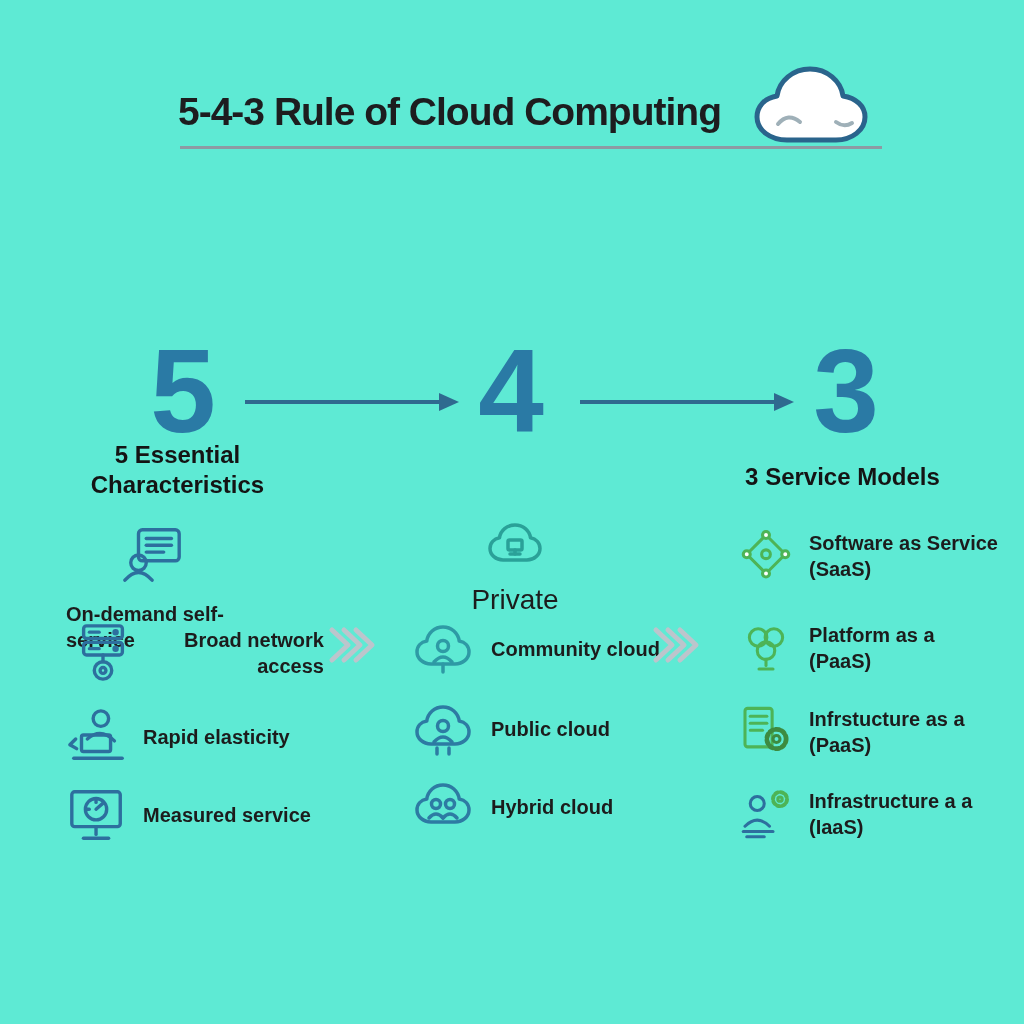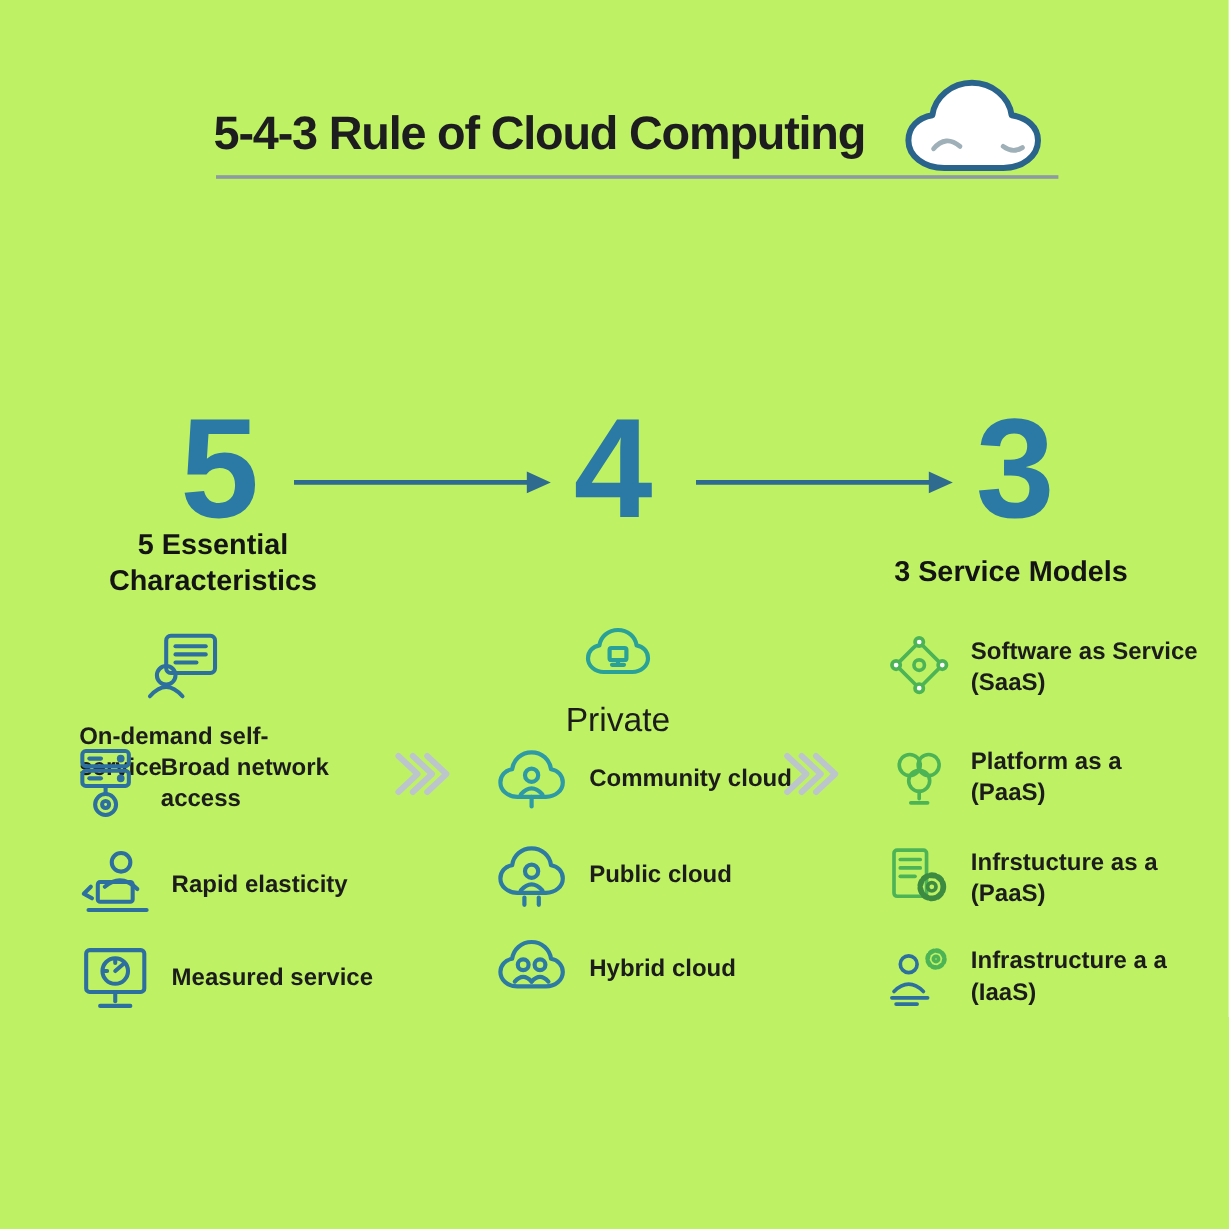--- a/index.html
+++ b/index.html
@@ -1,17 +1,17 @@
 <!DOCTYPE html>
 <html><head>
 <meta charset="utf-8">
 <style>
   html,body{margin:0;padding:0;background:#ffffff;}
   .canvas{
-    position:relative;width:1024px;height:1024px;background:#bef264;
+    position:relative;width:1024px;height:1024px;background:#5eead4;
     font-family:"Liberation Sans",sans-serif;color:#1c1c1c;overflow:hidden;
   }
   .title{
     position:absolute;left:178px;top:90px;font-size:39px;font-weight:bold;
     color:#1d1d1f;letter-spacing:-1px;white-space:nowrap;
   }
   .divider{position:absolute;left:180px;top:146px;width:702px;height:3px;background:#8d9aa3;}
   .logo{position:absolute;left:730px;top:60px;width:162px;height:94px;}
   .big-num{
     position:absolute;top:332px;transform:translateX(-50%);
@@ -79,21 +79,21 @@
         <line x1="24" y1="15" x2="50" y2="15"></line>
         <line x1="24" y1="22" x2="50" y2="22"></line>
         <line x1="24" y1="29" x2="42" y2="29"></line>
         <circle cx="16" cy="40" r="8"></circle>
         <path d="M2 58 q14 -16 28 0"></path>
       </svg>
     </span>
     <span class="lbl w175">On-demand self-service</span>
   </div>
 
-  <div class="row" style="left:57px;top:622px;">
+  <div class="row" style="left:72px;top:622px;text-align:right;">
     <span class="ic">
       <svg viewBox="0 0 64 64" width="62" height="62" fill="none" stroke="#2d6f9e" stroke-width="3.5" stroke-linecap="round" stroke-linejoin="round">
         <rect x="12" y="4" width="40" height="13" rx="3"></rect>
         <rect x="12" y="21" width="40" height="13" rx="3"></rect>
         <line x1="18" y1="10.5" x2="28" y2="10.5"></line>
         <line x1="18" y1="27.5" x2="28" y2="27.5"></line>
         <circle cx="45" cy="10.5" r="1.6" fill="#2d6f9e"></circle>
         <circle cx="45" cy="27.5" r="1.6" fill="#2d6f9e"></circle>
         <line x1="32" y1="34" x2="32" y2="41"></line>
         <circle cx="32" cy="50" r="9"></circle>

